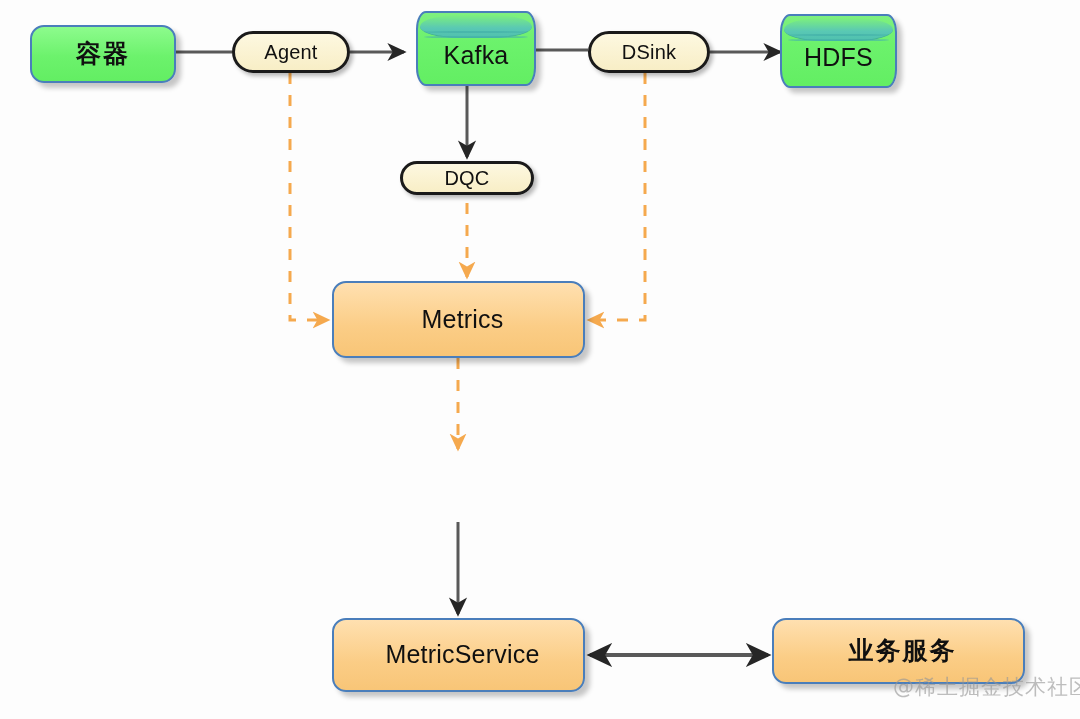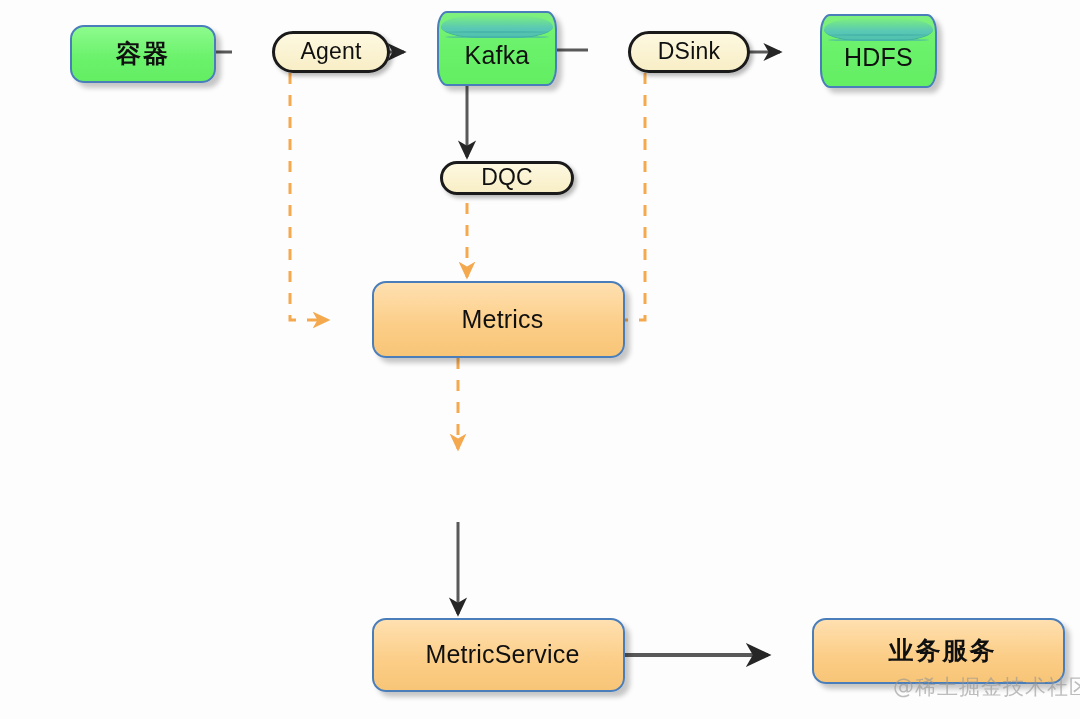--- a/index.html
+++ b/index.html
@@ -25,21 +25,20 @@
   }
   .node {
     position: absolute;
     box-sizing: border-box;
     display: flex;
     align-items: center;
     justify-content: center;
     color: #101010;
     text-align: center;
     z-index: 5;
-    margin-left: 40px;
   }
   
   .rect {
     border-radius: 14px;
     border: 2px solid #4a7ebb;
     box-shadow: 5px 5px 5px rgba(0,0,0,0.22);
   }
   .rect.green {
     background: linear-gradient(180deg, #8dfb8d 0%, #6cf26c 55%, #63ee63 100%);
   }
@@ -90,21 +89,21 @@
     font-size: 25px;
     letter-spacing: 0.2px;
   }
   .lbl-cn {
     font-family: "DejaVu Sans", "Liberation Sans", sans-serif;
     font-size: 25px;
     font-weight: 600;
     letter-spacing: 2px;
   }
   .lbl-pill {
-    font-size: 23px;
+    font-size: 20px;
   }
   .watermark {
     position: absolute;
     font-family: "DejaVu Sans", "Liberation Sans", sans-serif;
     font-size: 21px;
     color: rgba(150,150,150,0.62);
     letter-spacing: 1px;
     white-space: nowrap;
     z-index: 9;
     pointer-events: none;
@@ -149,21 +148,21 @@
   </svg>
 
   <div class="node rect green" style="left:30px; top:25px; width:146px; height:58px;">
     <span class="label lbl-cn">容器</span>
   </div>
 
   <div class="node pill" style="left:232px; top:31px; width:118px; height:42px;">
     <span class="label lbl-en lbl-pill">Agent</span>
   </div>
 
-  <div class="node cyl" style="left:397px; top:11px; width:120px; height:75px;">
+  <div class="node cyl" style="left:416px; top:11px; width:120px; height:75px;">
     <span class="cyl-top"></span>
     <span class="cyl-rib" style="top:18px;"></span>
     <span class="cyl-rib" style="top:23px;"></span>
     <span class="label lbl-en" style="margin-top:14px;">Kafka</span>
   </div>
 
   <div class="node pill" style="left:588px; top:31px; width:122px; height:42px;">
     <span class="label lbl-en lbl-pill">DSink</span>
   </div>
 

